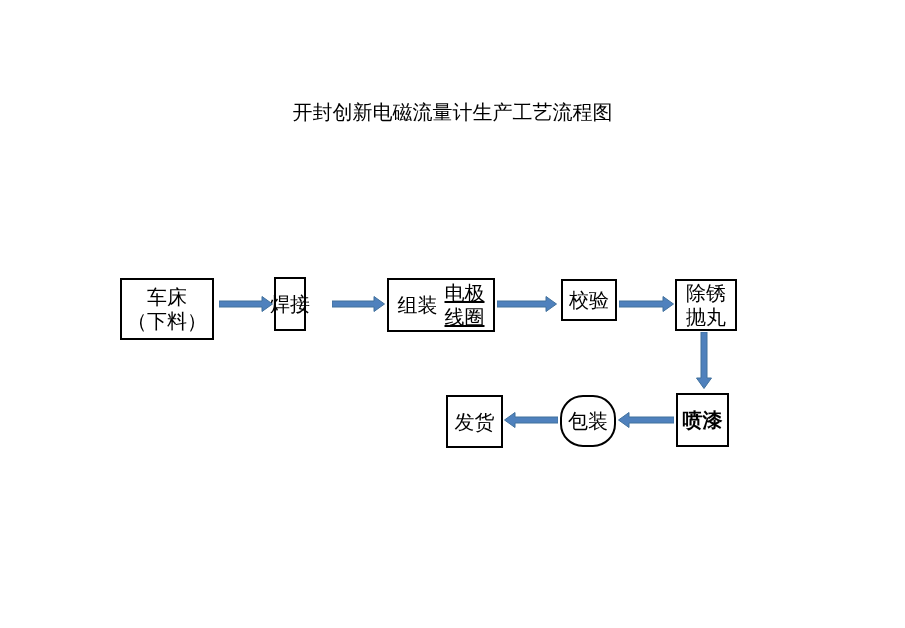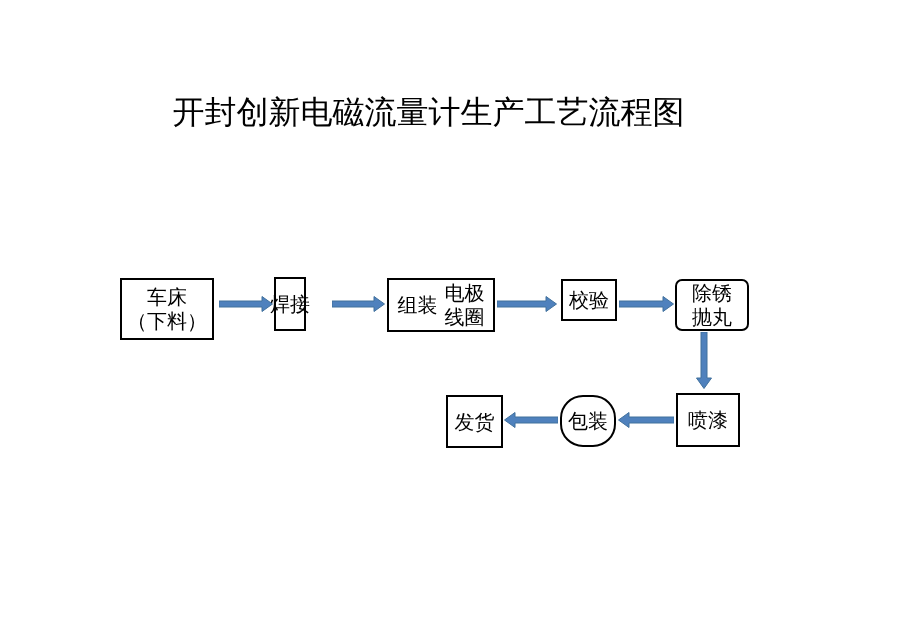--- a/index.html
+++ b/index.html
@@ -16,24 +16,25 @@
     color: var(--text-color, #000000);
     overflow: hidden;
   }
   .title {
     position: absolute;
     left: 0;
     top: 97px;
     width: 857px;
     margin: 0;
     text-align: center;
-    font-size: 32px;
+    font-size: 20px;
     font-weight: normal;
     letter-spacing: 0px;
     line-height: 30px;
+    padding-left: 24px;
   }
   .node {
     position: absolute;
     box-sizing: border-box;
     border: 2px solid var(--box-border, #000000);
     background: #ffffff;
     display: flex;
     flex-direction: column;
     align-items: center;
     justify-content: center;
@@ -44,20 +45,21 @@
   }
   .node.row {
     flex-direction: row;
   }
   .node .stack {
     display: flex;
     flex-direction: column;
     align-items: center;
     justify-content: center;
     margin-left: 7px;
+    text-decoration: underline;
   }
   .arrow {
     position: absolute;
     display: block;
   }
   .arrow polygon {
     fill: var(--arrow-fill, #4F81BD);
     stroke: var(--arrow-stroke, #41719C);
     stroke-width: 1;
   }
@@ -83,26 +85,26 @@
     <span class="stack">
       <span>电极</span>
       <span>线圈</span>
     </span>
   </div>
 
   <div class="node" style="left:561px; top:279px; width:56px; height:42px;">
     <div>校验</div>
   </div>
 
-  <div class="node" style="left:675px; top:279px; width:74px; height:52px;border-radius:7px;">
+  <div class="node" style="left:675px; top:279px; width:62px; height:52px;">
     <div>除锈</div>
     <div>抛丸</div>
   </div>
 
-  <div class="node" style="left:676px; top:393px; width:64px; height:54px;">
+  <div class="node" style="left:676px; top:393px; width:53px; height:54px;font-weight:bold;">
     <div>喷漆</div>
   </div>
 
   <div class="node" style="left:560px; top:395px; width:56px; height:52px;border-radius:23px;">
     <div>包装</div>
   </div>
 
   <div class="node" style="left:446px; top:395px; width:57px; height:53px;">
     <div>发货</div>
   </div>

